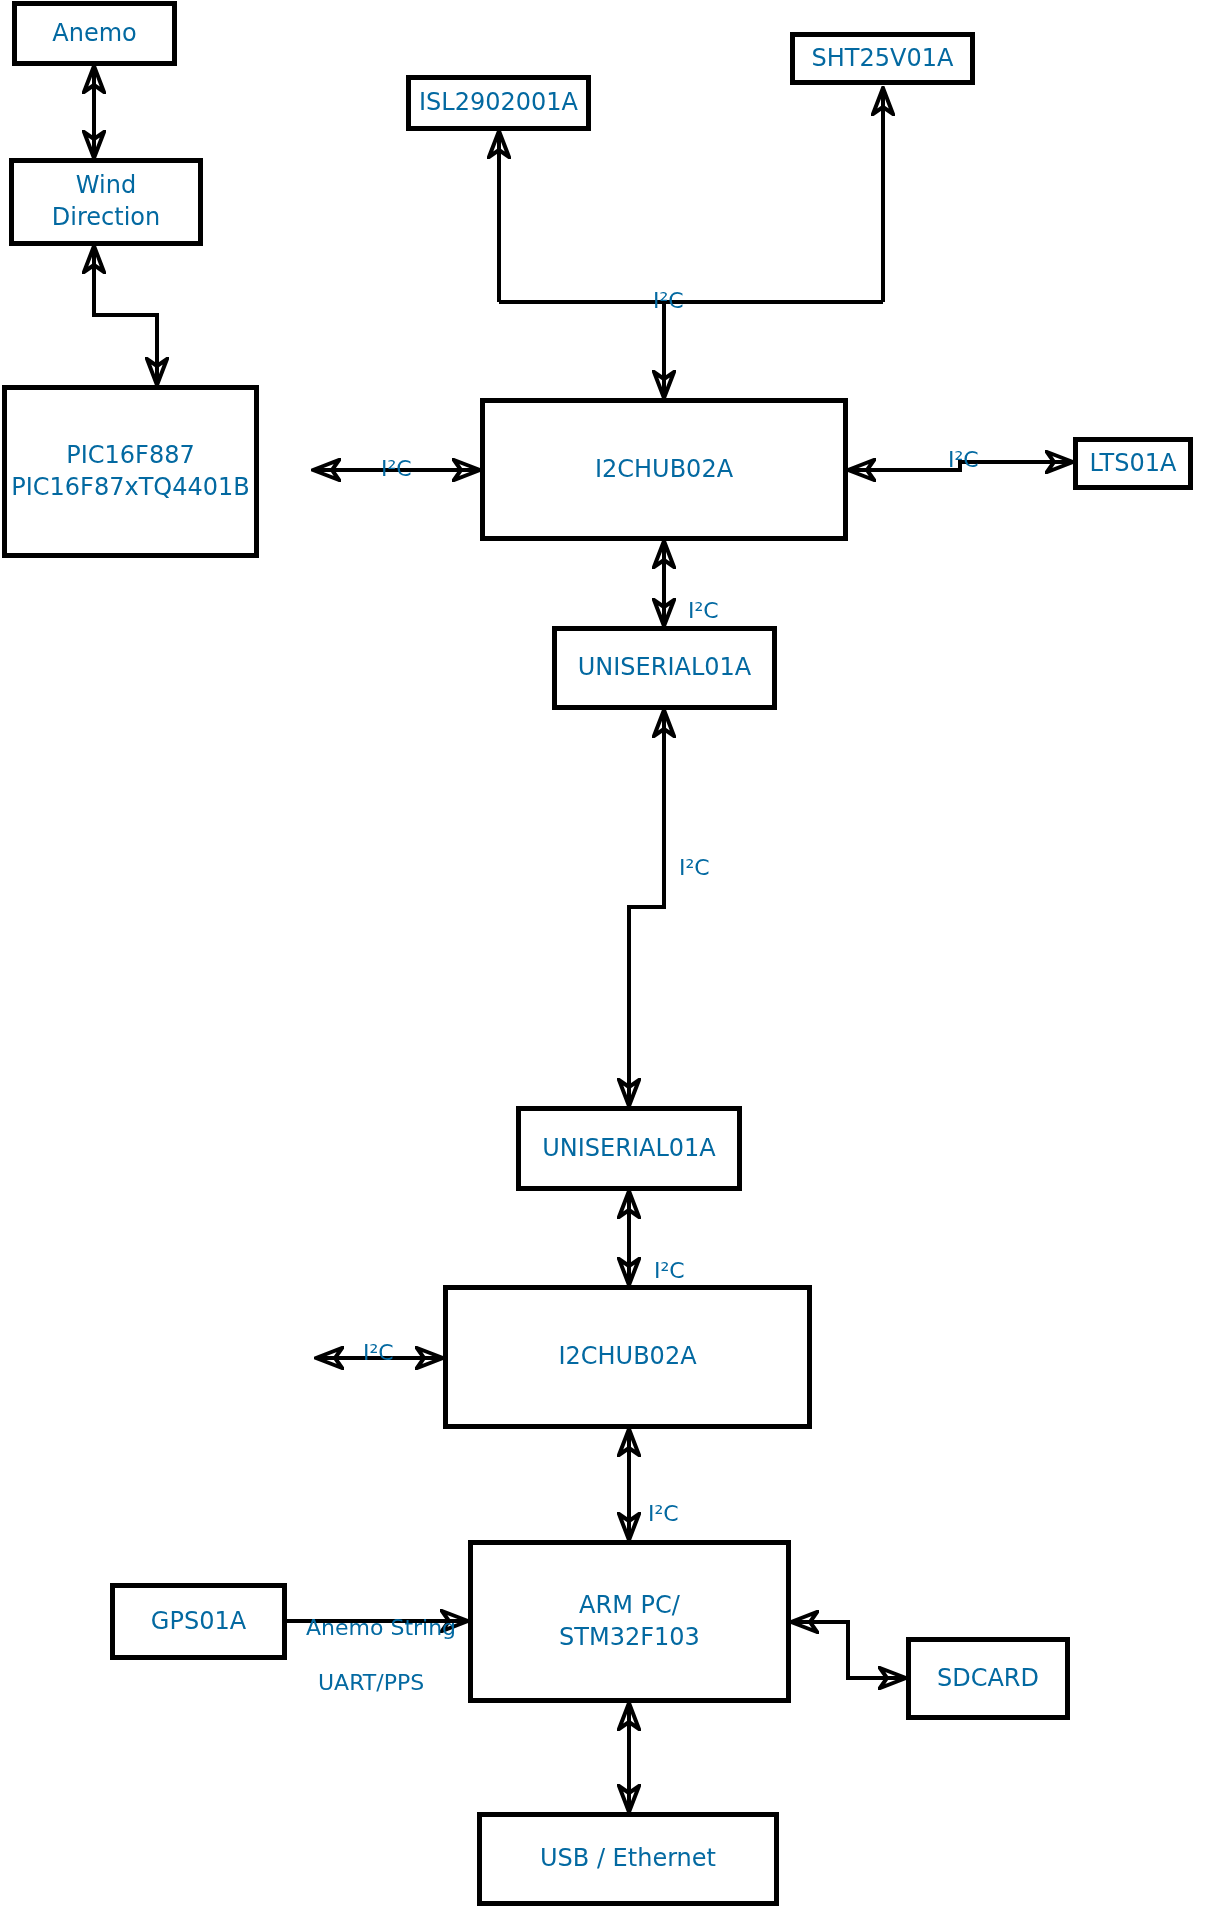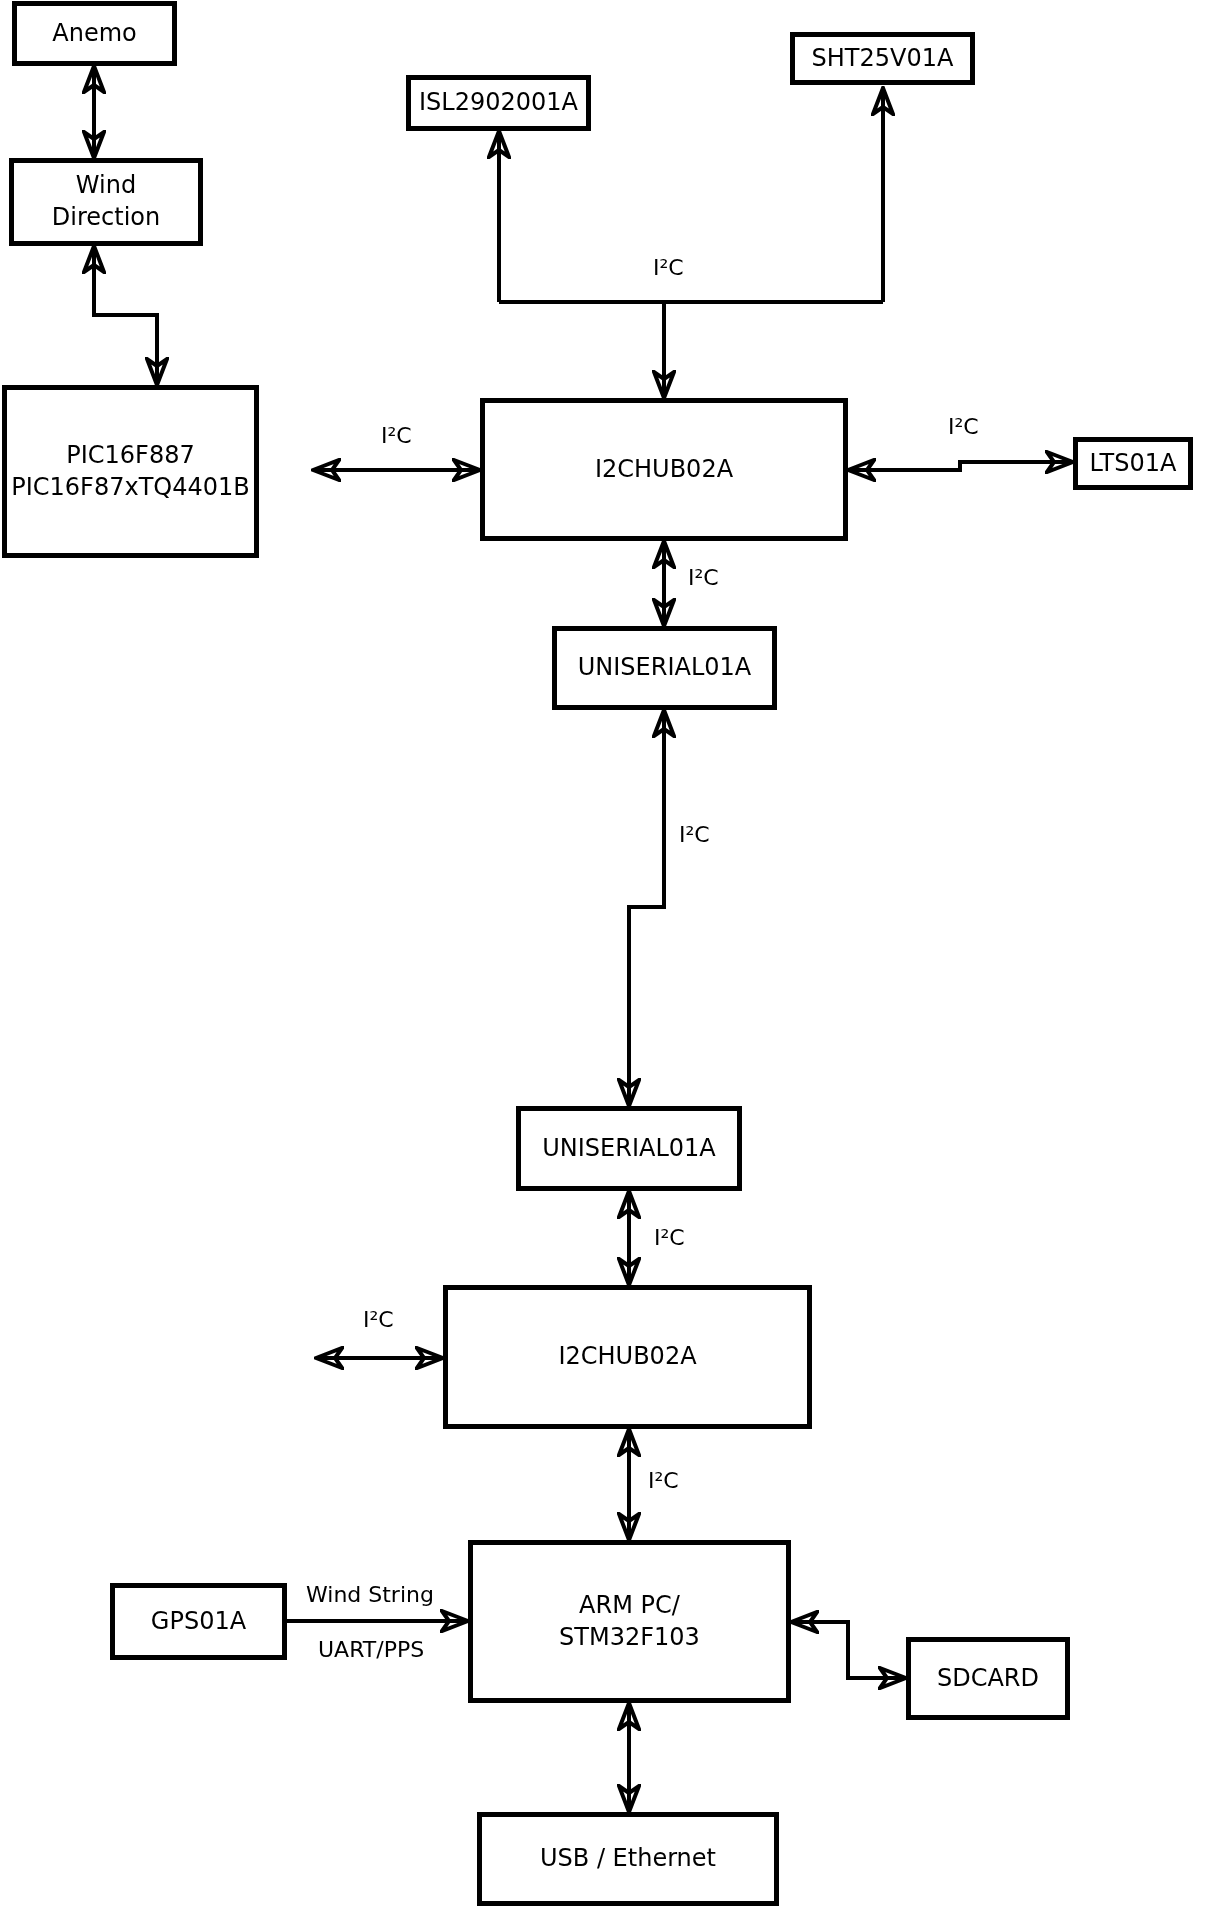--- a/index.html
+++ b/index.html
@@ -2,21 +2,21 @@
 <html><head>
 <meta charset="utf-8">
 <style>
   html,body{margin:0;padding:0;background:#ffffff;}
   .canvas{
     position:relative;
     width:1214px;
     height:1908px;
     background:#ffffff;
     font-family:"DejaVu Sans","Liberation Sans",sans-serif;
-    color:#000000;
+    color:#0369a1;
     overflow:hidden;
   }
   svg.wires{position:absolute;left:0;top:0;}
   svg.wires path{stroke:#000000;stroke-width:4;fill:none;}
   .node{
     position:absolute;
     box-sizing:border-box;
     border:5px solid #000000;
     background:#ffffff;
     display:flex;
@@ -25,20 +25,21 @@
     text-align:center;
     font-size:24px;
     line-height:1.32;
   }
   .node span{white-space:pre-line;}
   .edge-label{
     position:absolute;
     font-size:22px;
     line-height:1.1;
     white-space:nowrap;
+    margin-top:33px;
   }
 </style>
 </head>
 <body>
 
 <div class="canvas">
 
   <svg class="wires" width="1214" height="1908" viewBox="0 0 1214 1908">
     <defs>
       <marker id="ah" markerUnits="userSpaceOnUse" markerWidth="30" markerHeight="24" refX="28" refY="12" orient="auto-start-reverse">
@@ -135,17 +136,17 @@
   <div class="edge-label" style="left:688px;top:566px">I²C</div>
 
   <div class="edge-label" style="left:679px;top:823px">I²C</div>
 
   <div class="edge-label" style="left:654px;top:1226px">I²C</div>
 
   <div class="edge-label" style="left:363px;top:1308px">I²C</div>
 
   <div class="edge-label" style="left:648px;top:1469px">I²C</div>
 
-  <div class="edge-label" style="left:306px;top:1583px">Wind String</div>
+  <div class="edge-label" style="left:306px;top:1583px">Anemo String</div>
 
   <div class="edge-label" style="left:318px;top:1638px">UART/PPS</div>
 
 </div>
 
 </body></html>

